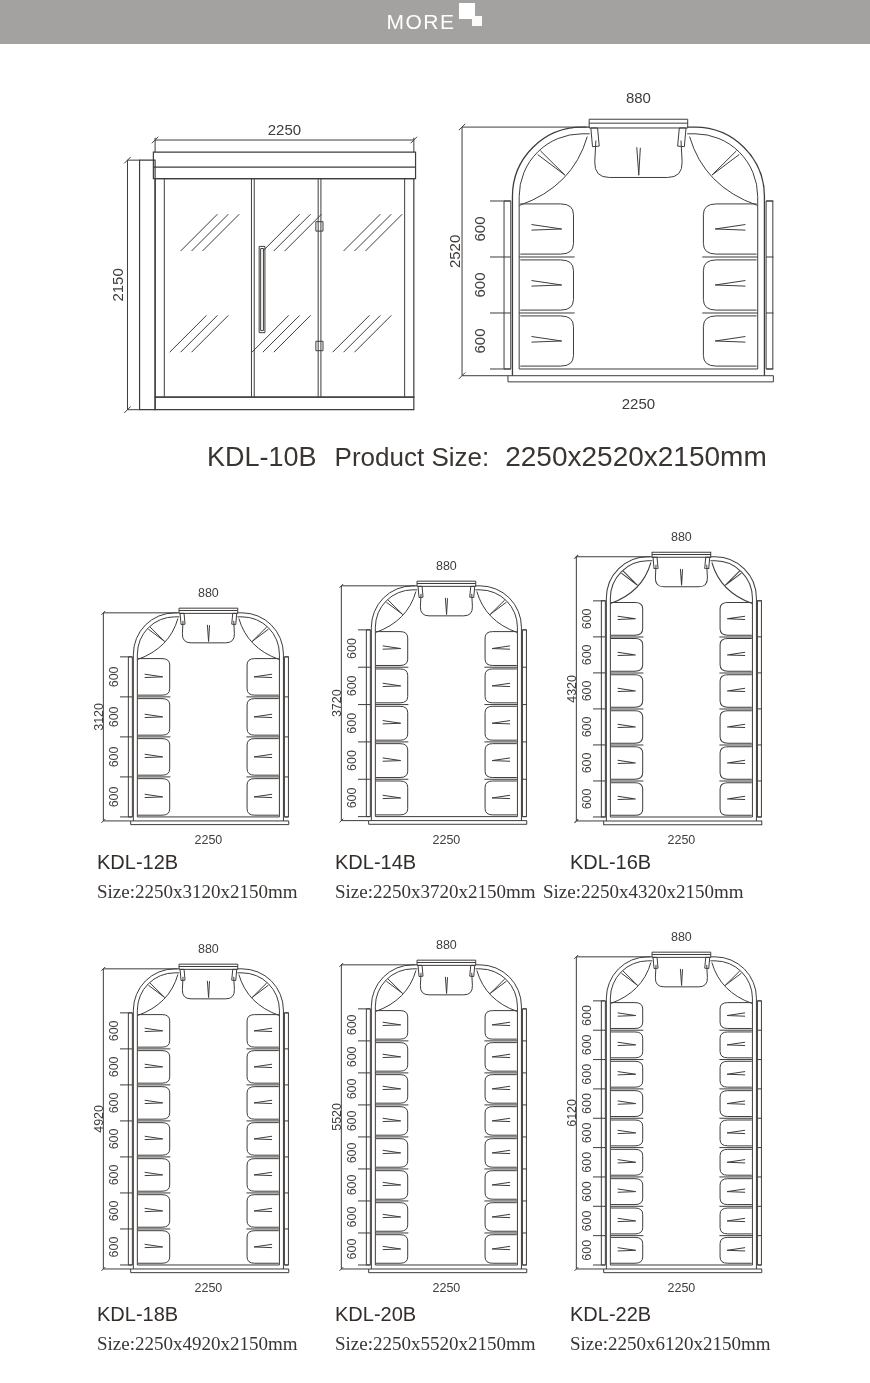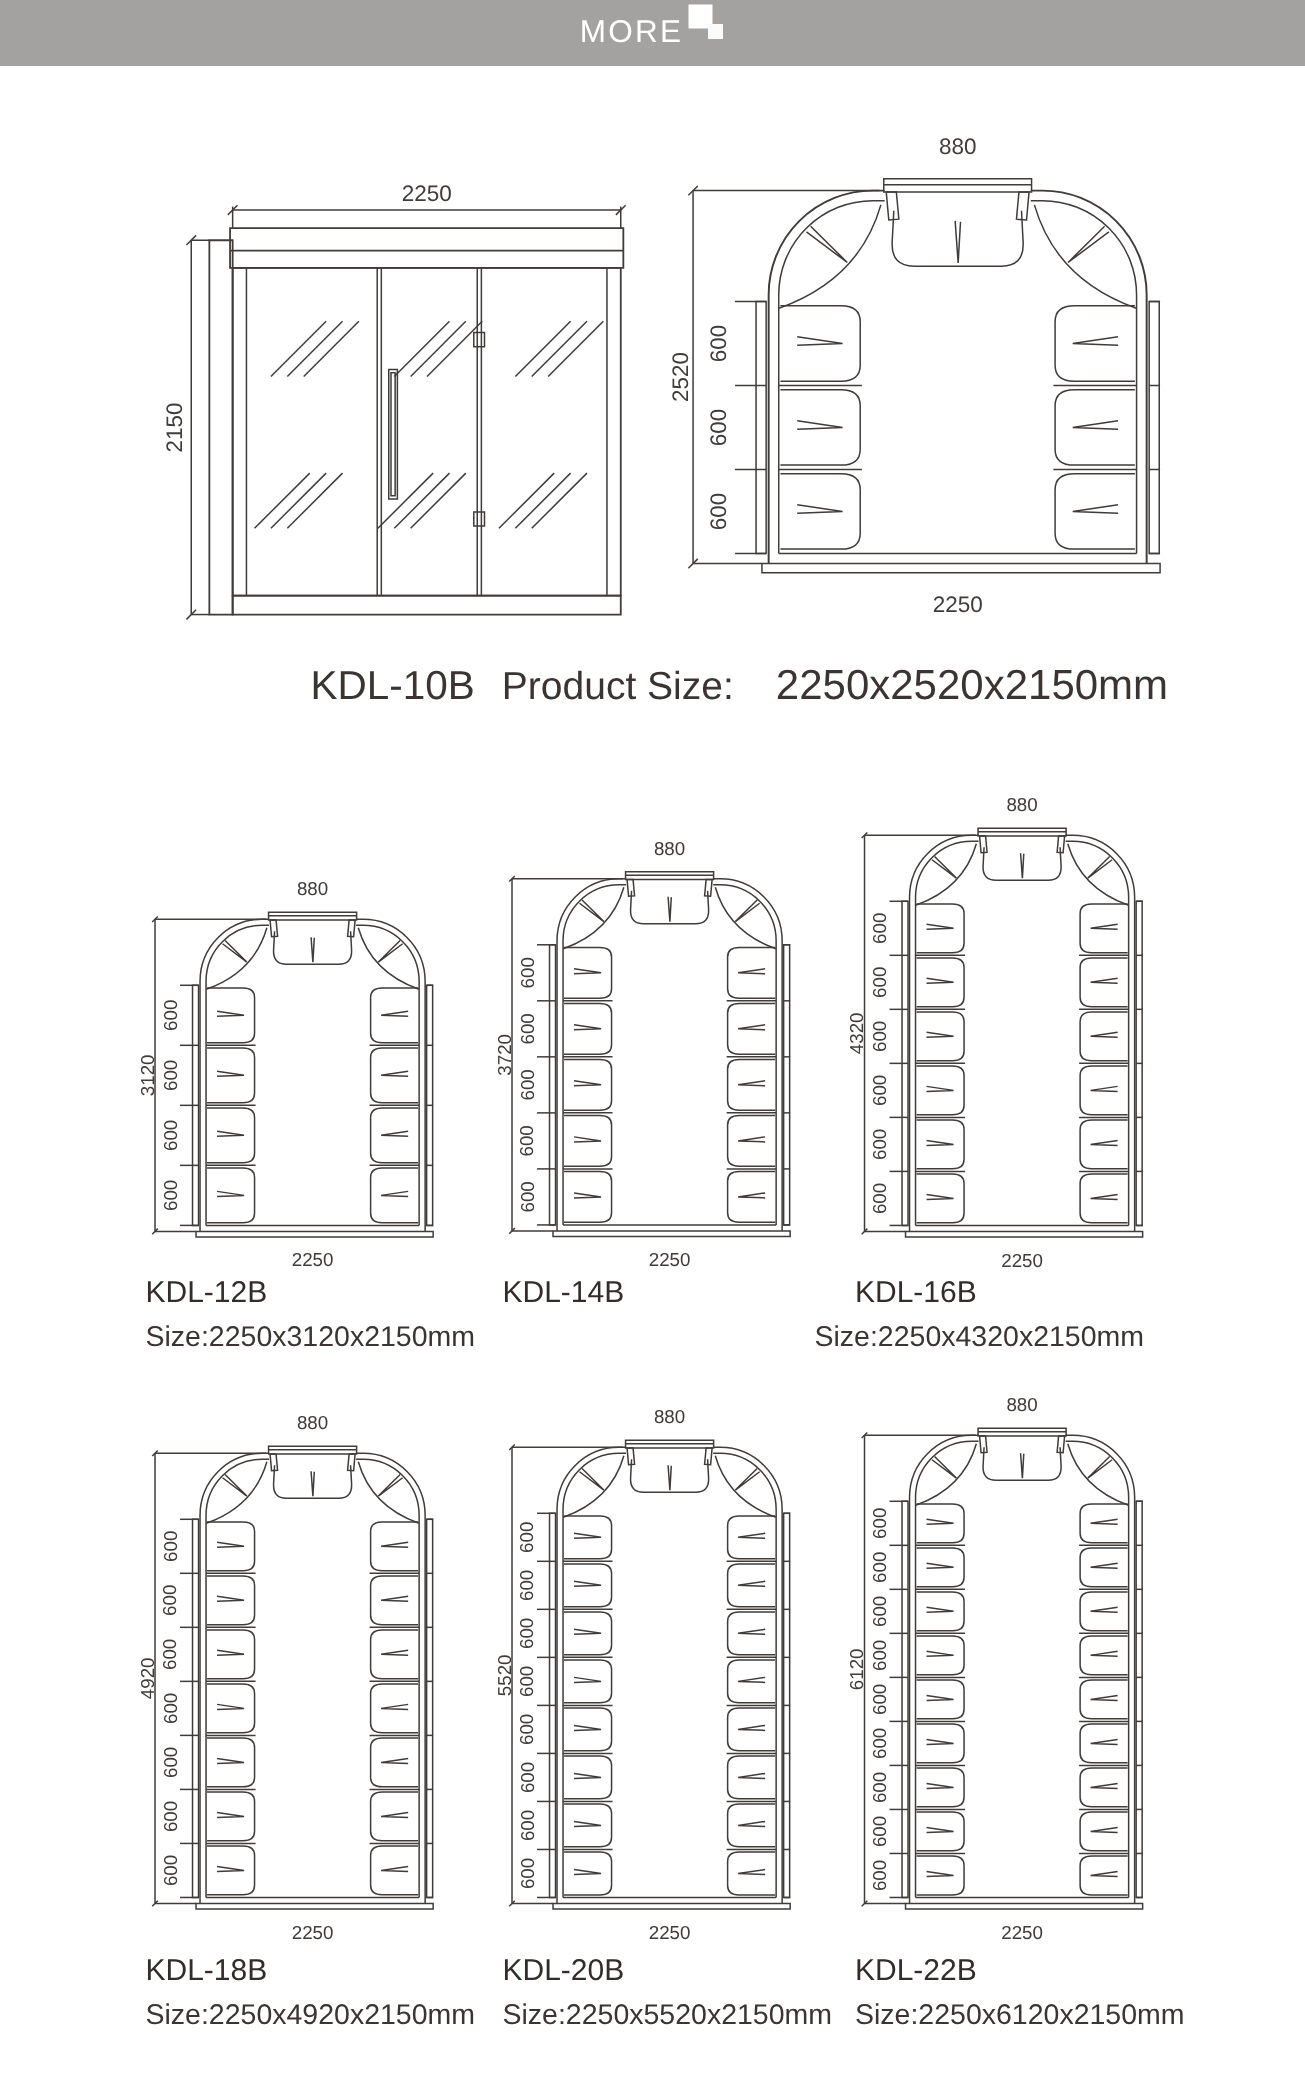--- a/index.html
+++ b/index.html
@@ -13,24 +13,24 @@
   .logo-squares{position:relative;width:28px;height:40px;display:inline-block;}
   .sq1{position:absolute;left:3px;top:1px;width:16px;height:16px;background:#ffffff;}
   .sq2{position:absolute;left:16px;top:14px;width:10px;height:10px;background:#fbfbfb;}
   
   .fig{position:absolute;overflow:visible;}
   
   .caption-hero{position:absolute;left:207px;top:441px;display:flex;align-items:flex-end;
                 color:#3a3532;white-space:nowrap;}
   .cap-model{font-size:27px;}
   .cap-label{font-size:26px;margin-left:18px;}
-  .cap-value{font-size:28px;margin-left:28px;}
+  .cap-value{font-size:28px;margin-left:16px;}
   
   .model-name{position:absolute;font-size:20px;font-weight:normal;color:#322d2a;white-space:nowrap;}
-  .model-size{position:absolute;font-size:19px;color:#3a3532;white-space:nowrap;}
+  .model-size{position:absolute;font-size:19px;color:#3a3532;white-space:nowrap;font-family:Liberation Serif, serif;}
 </style>
 </head>
 <body>
 
 <div class="page">
 
   <div class="header">
     <div class="brand-wrap">
       <span class="brand">MORE</span>
       <span class="logo-squares">
@@ -657,20 +657,21 @@
       <text x="-295" y="3520" fill="#3f3c3a" font-size="187.40629685157424" text-anchor="middle" dominant-baseline="central" font-family="&quot;Liberation Sans&quot;, sans-serif" transform="rotate(-90 -295 3520)">600</text>
       <text x="-295" y="3960" fill="#3f3c3a" font-size="187.40629685157424" text-anchor="middle" dominant-baseline="central" font-family="&quot;Liberation Sans&quot;, sans-serif" transform="rotate(-90 -295 3960)">600</text>
       <text x="-295" y="4400" fill="#3f3c3a" font-size="187.40629685157424" text-anchor="middle" dominant-baseline="central" font-family="&quot;Liberation Sans&quot;, sans-serif" transform="rotate(-90 -295 4400)">600</text>
       <text x="1125" y="-300.5547226386807" fill="#3f3c3a" font-size="187.40629685157424" text-anchor="middle" dominant-baseline="central" font-family="&quot;Liberation Sans&quot;, sans-serif">880</text>
       <text x="1125" y="4970.554722638681" fill="#3f3c3a" font-size="187.40629685157424" text-anchor="middle" dominant-baseline="central" font-family="&quot;Liberation Sans&quot;, sans-serif">2250</text>
     </svg>
 
   <div class="model-name" style="left:97px;top:851px">KDL-12B</div>
   <div class="model-size" style="left:97px;top:881px">Size:2250x3120x2150mm</div>
   <div class="model-name" style="left:335px;top:851px">KDL-14B</div>
+  <div class="model-size" style="left:335px;top:881px">Size:2250x3720x2150mm</div>
   <div class="model-name" style="left:570px;top:851px">KDL-16B</div>
   <div class="model-size" style="left:543px;top:881px">Size:2250x4320x2150mm</div>
 
   <div class="model-name" style="left:97px;top:1303px">KDL-18B</div>
   <div class="model-size" style="left:97px;top:1333px">Size:2250x4920x2150mm</div>
   <div class="model-name" style="left:335px;top:1303px">KDL-20B</div>
   <div class="model-size" style="left:335px;top:1333px">Size:2250x5520x2150mm</div>
   <div class="model-name" style="left:570px;top:1303px">KDL-22B</div>
   <div class="model-size" style="left:570px;top:1333px">Size:2250x6120x2150mm</div>
 

